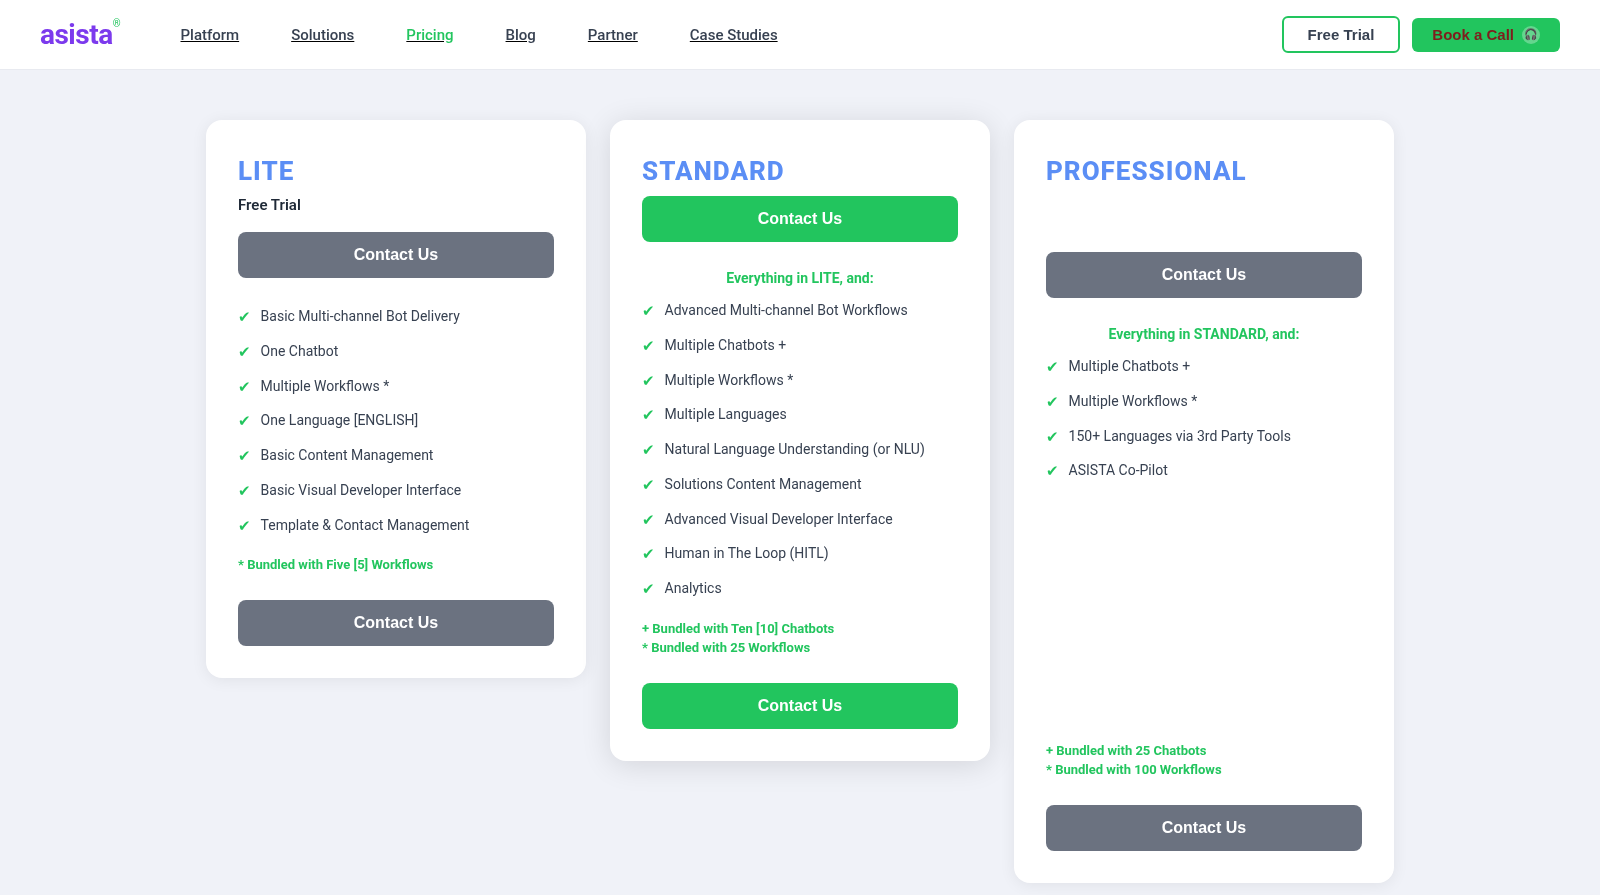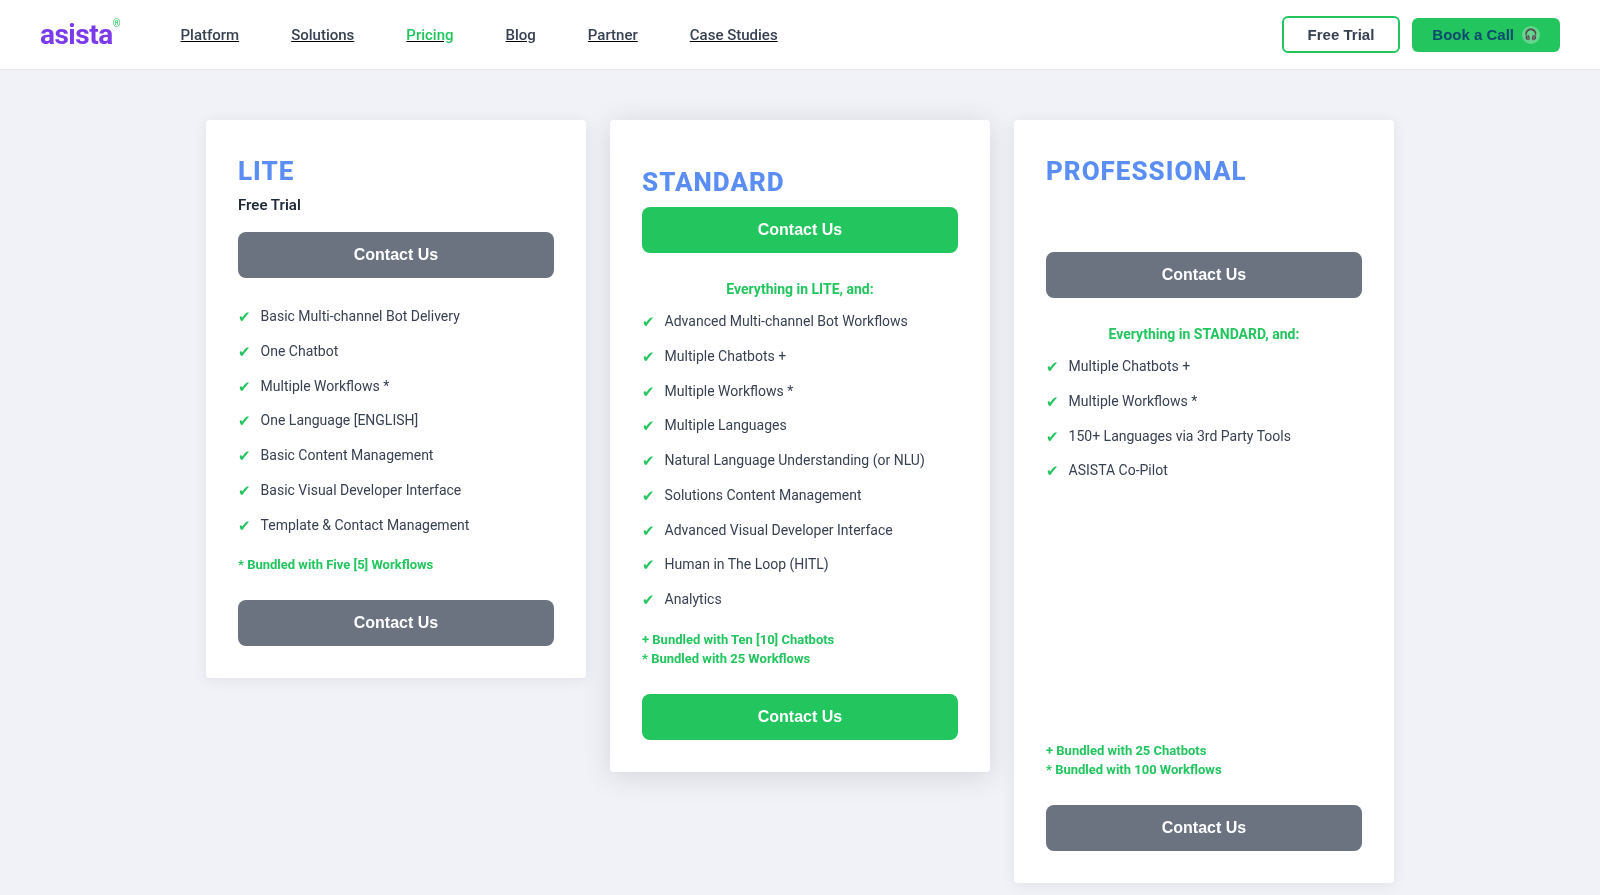--- a/index.html
+++ b/index.html
@@ -57,21 +57,21 @@
       color: #374151;
       background: transparent;
       border-radius: 6px;
       font-size: 15px;
       font-weight: 600;
       cursor: pointer;
     }
     .btn-book-call {
       padding: 8px 20px;
       background: #22c55e;
-      color: #0c4a6e;
+      color: #7f1d1d;
       border: none;
       border-radius: 6px;
       font-size: 15px;
       font-weight: 600;
       cursor: pointer;
       display: flex;
       align-items: center;
       gap: 8px;
       text-align: center;
     }
@@ -94,31 +94,31 @@
     .pricing-cards {
       display: flex;
       gap: 24px;
       justify-content: center;
       align-items: flex-start;
     }
 
     
     .card {
       background: #fff;
-      border-radius: 4px;
+      border-radius: 16px;
       padding: 36px 32px 32px;
       flex: 1;
       max-width: 380px;
       box-shadow: 0 2px 16px rgba(0,0,0,0.07);
       display: flex;
       flex-direction: column;
       gap: 0;
     }
     .card.featured {
-      padding-top: 47px;
+      padding-top: 36px;
       box-shadow: 0 4px 30px rgba(0,0,0,0.12);
     }
 
     .card-tier {
       font-size: 26px;
       font-weight: 800;
       color: #5b8ef5;
       letter-spacing: 1px;
       margin-bottom: 10px;
       text-transform: uppercase;

